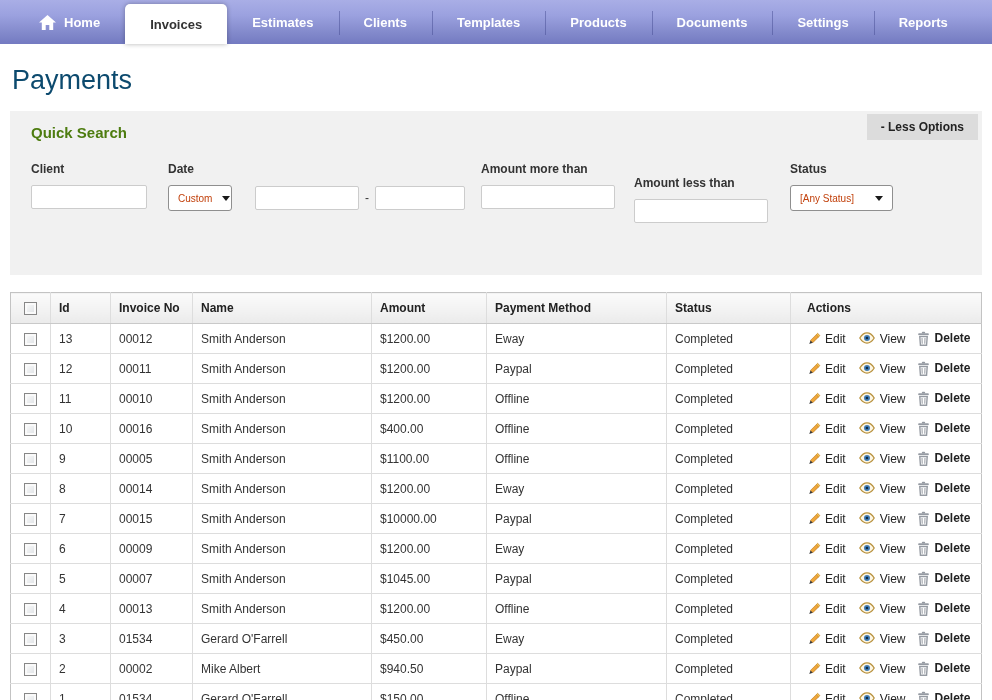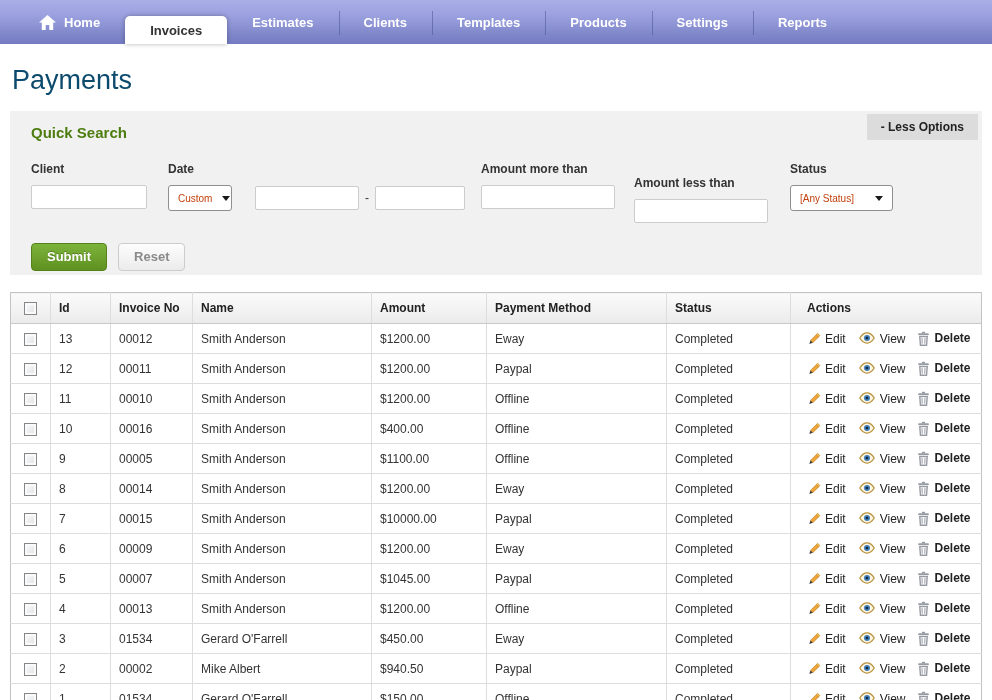--- a/index.html
+++ b/index.html
@@ -16,21 +16,21 @@
     position: relative; height: 44px; padding: 0 25px;
     display: flex; align-items: center; gap: 8px;
     color: #fff; font-size: 13px; font-weight: bold; cursor: pointer;
     white-space: nowrap;
   }
   .nav-tab + .nav-tab::before {
     content:""; position:absolute; left:0; top:11px; bottom:9px; width:1px;
     background: rgba(62,68,140,.45);
   }
   .nav-tab.active {
-    background:#fff; color:#333; height:28px; margin-top:4px;
+    background:#fff; color:#333; height:40px; margin-top:4px;
     border-radius:5px 5px 0 0; box-shadow: 0 0 5px rgba(0,0,0,.3);
   }
   .nav-tab.active::before, .nav-tab.active + .nav-tab::before { display:none; }
   .home-icon svg { display:block; }
 
   
   .page-title { font-size: 27px; font-weight: normal; color: #0c4a6e; margin: 21px 0 15px 12px; }
 
   .panel {
     position: relative; margin: 0 10px; background: #f1f1f1;
@@ -134,20 +134,23 @@
   <div class="nav-tab">
       <span>Clients</span>
     </div>
   <div class="nav-tab">
       <span>Templates</span>
     </div>
   <div class="nav-tab">
       <span>Products</span>
     </div>
   <div class="nav-tab">
+      <span>Documents</span>
+    </div>
+  <div class="nav-tab">
       <span>Settings</span>
     </div>
   <div class="nav-tab">
       <span>Reports</span>
     </div>
 </div>
 
 <h1 class="page-title">Payments</h1>
 
 <div class="panel">
@@ -185,24 +188,20 @@
 
     <div class="field">
       <span class="field-label">Status</span>
       <div class="select w-status">
         <span>[Any Status]</span>
         <span class="arrow"></span>
       </div>
     </div>
   </div>
 
-  <div class="btn-row">
-    <button class="btn btn-submit">Submit</button>
-    <button class="btn btn-reset">Reset</button>
-  </div>
 </div>
 
 <table>
   <colgroup>
     <col style="width:40px">
       <col style="width:60px">
       <col style="width:82px">
       <col style="width:179px">
     <col style="width:115px">
       <col style="width:180px">

